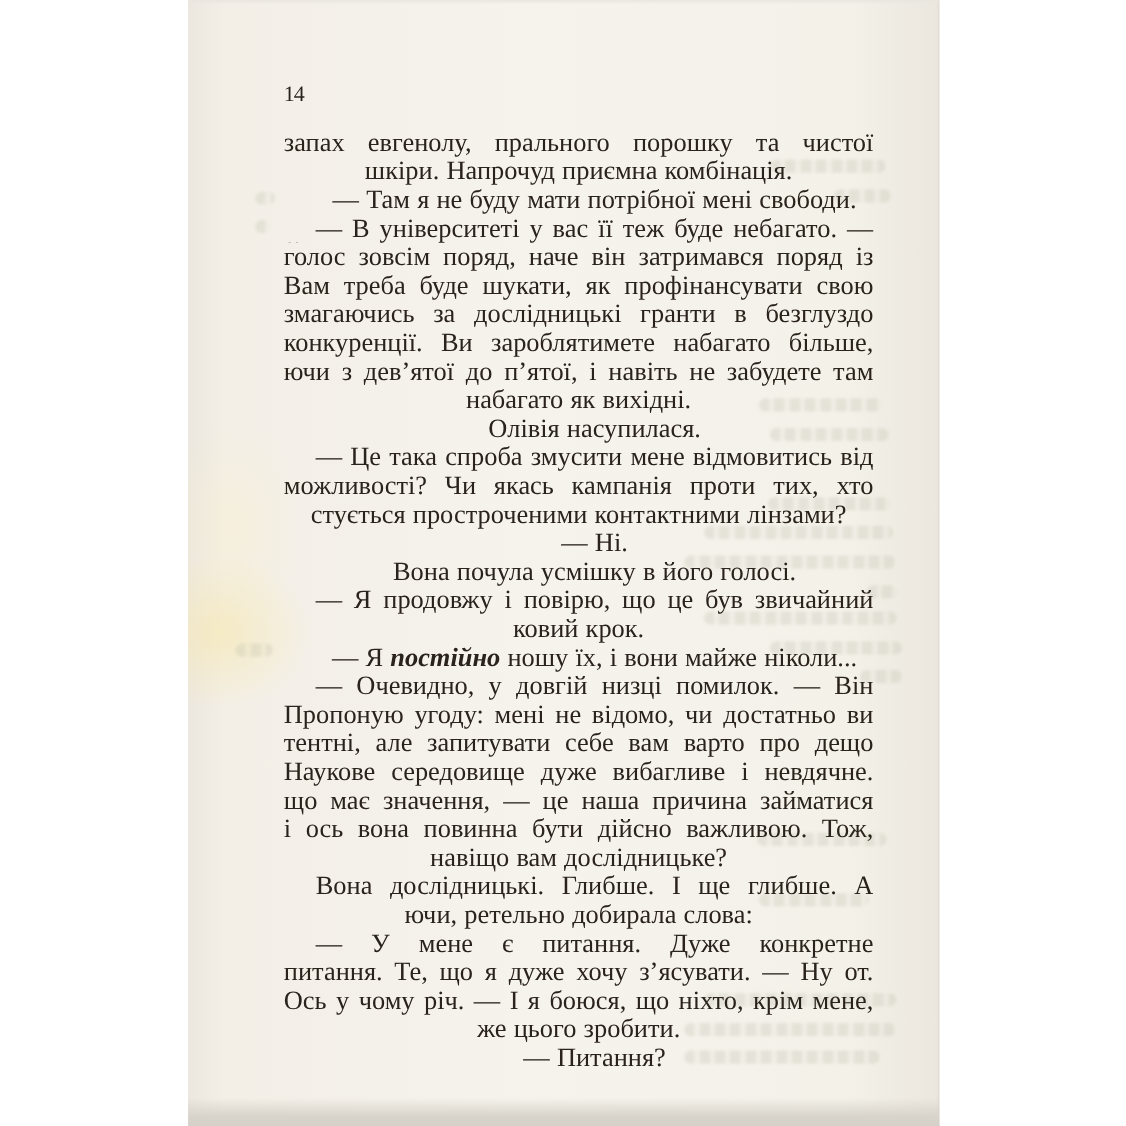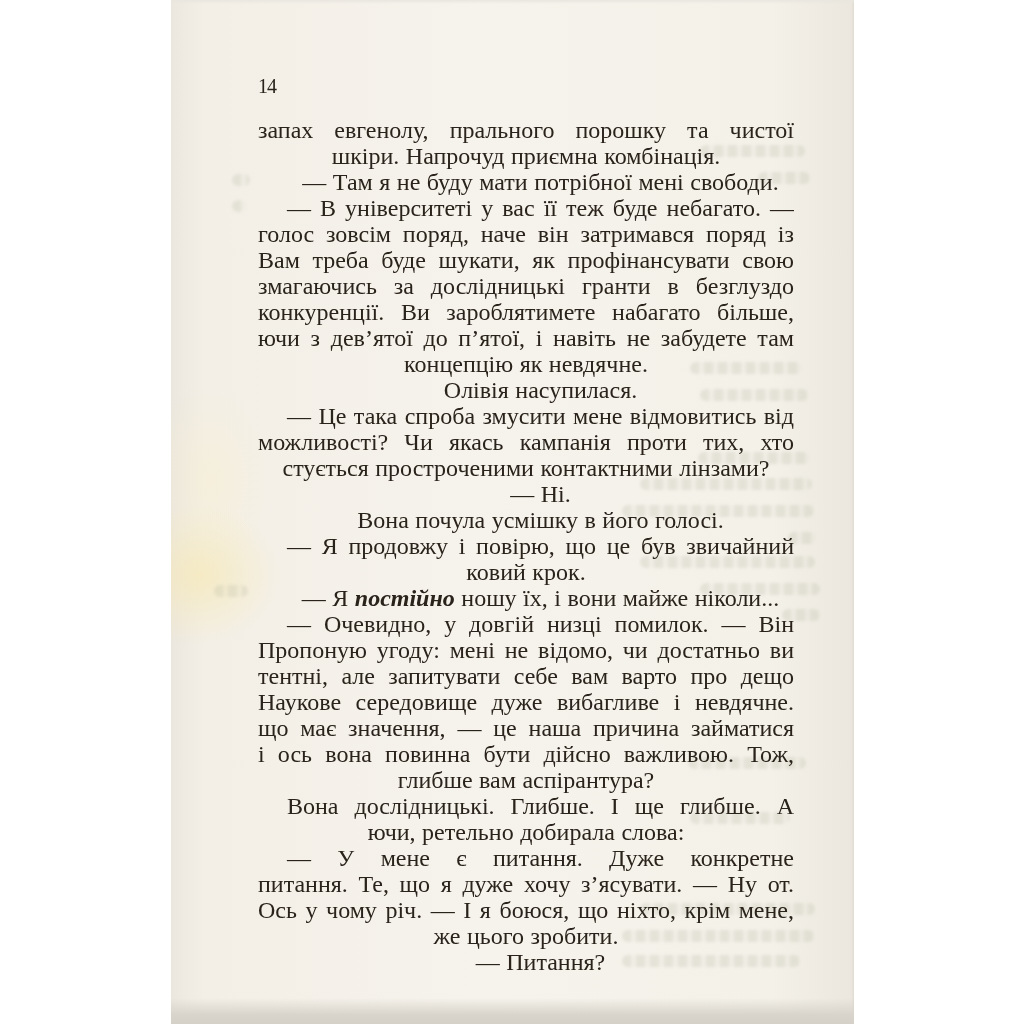--- a/index.html
+++ b/index.html
@@ -97,37 +97,37 @@
 
   <div class="line j">запах евгенолу, прального порошку та чистої чоловічої</div>
       <div class="line">шкіри. Напрочуд приємна комбінація.</div>
       <div class="line ind">— Там я не буду мати потрібної мені свободи.</div>
       <div class="line j ind">— В університеті у вас її теж буде небагато. — Його</div>
       <div class="line j">голос зовсім поряд, наче він затримався поряд із нею. —</div>
       <div class="line j">Вам треба буде шукати, як профінансувати свою роботу,</div>
       <div class="line j">змагаючись за дослідницькі гранти в безглуздо шаленій</div>
       <div class="line j">конкуренції. Ви зароблятимете набагато більше, працю-</div>
       <div class="line j">ючи з дев’ятої до п’ятої, і навіть не забудете там про таку</div>
-      <div class="line">концепцію як невдячне.</div>
+      <div class="line">набагато як вихідні.</div>
       <div class="line ind">Олівія насупилася.</div>
       <div class="line j ind">— Це така спроба змусити мене відмовитись від цієї</div>
       <div class="line j">можливості? Чи якась кампанія проти тих, хто кори-</div>
       <div class="line">стується простроченими контактними лінзами?</div>
       <div class="line ind">— Ні.</div>
       <div class="line ind">Вона почула усмішку в його голосі.</div>
       <div class="line j ind">— Я продовжу і повірю, що це був звичайний помил-</div>
       <div class="line">ковий крок.</div>
       <div class="line ind">— Я <em>постійно</em> ношу їх, і вони майже ніколи...</div>
       <div class="line j ind">— Очевидно, у довгій низці помилок. — Він зітхнув. —</div>
       <div class="line j">Пропоную угоду: мені не відомо, чи достатньо ви компе-</div>
       <div class="line j">тентні, але запитувати себе вам варто про дещо інше.</div>
       <div class="line j">Наукове середовище дуже вибагливе і невдячне. Єдине,</div>
       <div class="line j">що має значення, — це наша причина займатися наукою,</div>
       <div class="line j">і ось вона повинна бути дійсно важливою. Тож, Олівіє,</div>
-      <div class="line">глибше вам аспірантура?</div>
+      <div class="line">навіщо вам дослідницьке?</div>
       <div class="line j ind">Вона дослідницькі. Глибше. І ще глибше. А відповіда-</div>
       <div class="line">ючи, ретельно добирала слова:</div>
       <div class="line j ind">— У мене є питання. Дуже конкретне дослідницьке</div>
       <div class="line j">питання. Те, що я дуже хочу з’ясувати. — Ну от. Ось воно.</div>
       <div class="line j">Ось у чому річ. — І я боюся, що ніхто, крім мене, не змо-</div>
       <div class="line">же цього зробити.</div>
       <div class="line ind">— Питання?</div>
     </div>
 </div>
 

